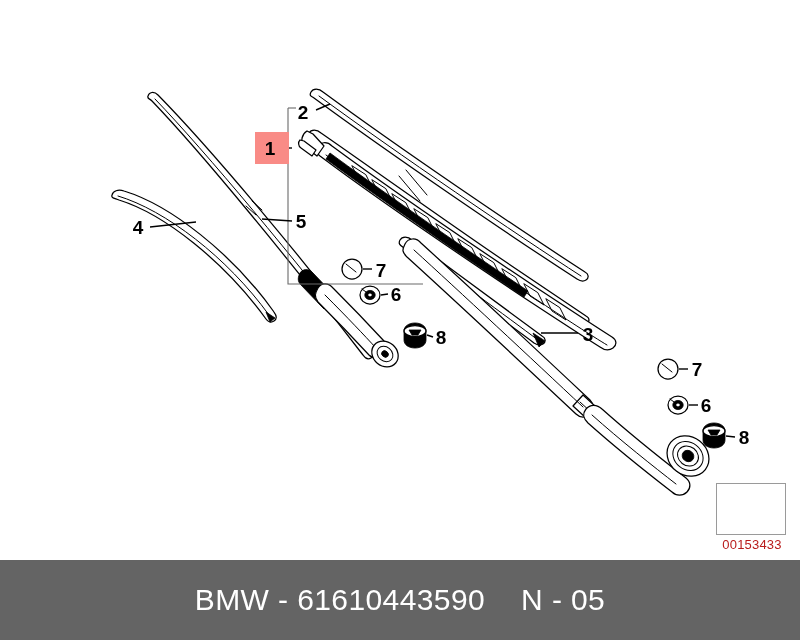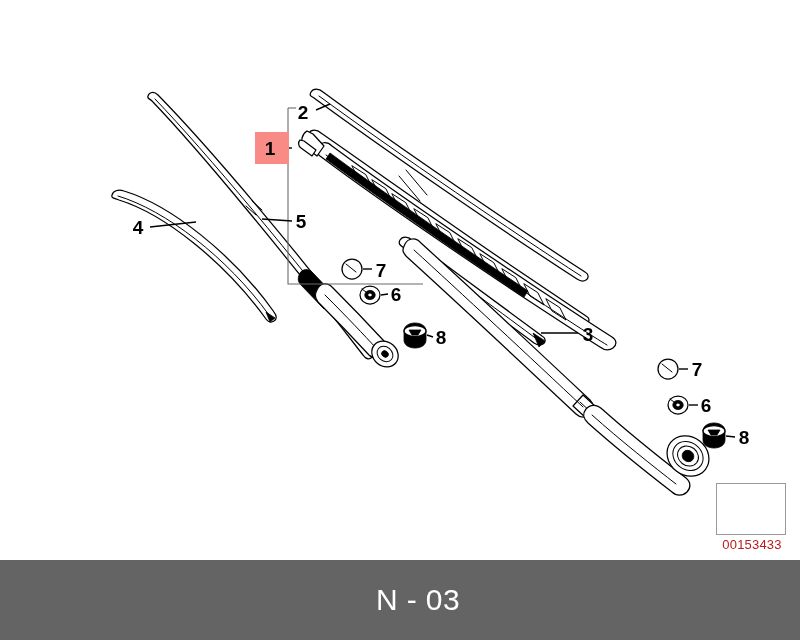--- a/index.html
+++ b/index.html
@@ -339,17 +339,18 @@
       <text class="callout-text" x="15" y="23" text-anchor="middle" fill="#8c1510">1</text>
     </svg>
 
     <div id="legend-box" style="border-color: rgb(154, 154, 154);"></div>
     <div id="legend-number">00153433</div>
 
   </div>
 
   <div id="footer-bar" style="background: rgb(100, 100, 100);">
     <div id="footer-inner" style="color: rgb(255, 255, 255);">
-      <span id="footer-code">N - 03</span>
+      <span id="footer-part">BMW - 61610443590</span>
+      <span id="footer-code">N - 05</span>
     </div>
   </div>
 
 </div>
 
 </body></html>

